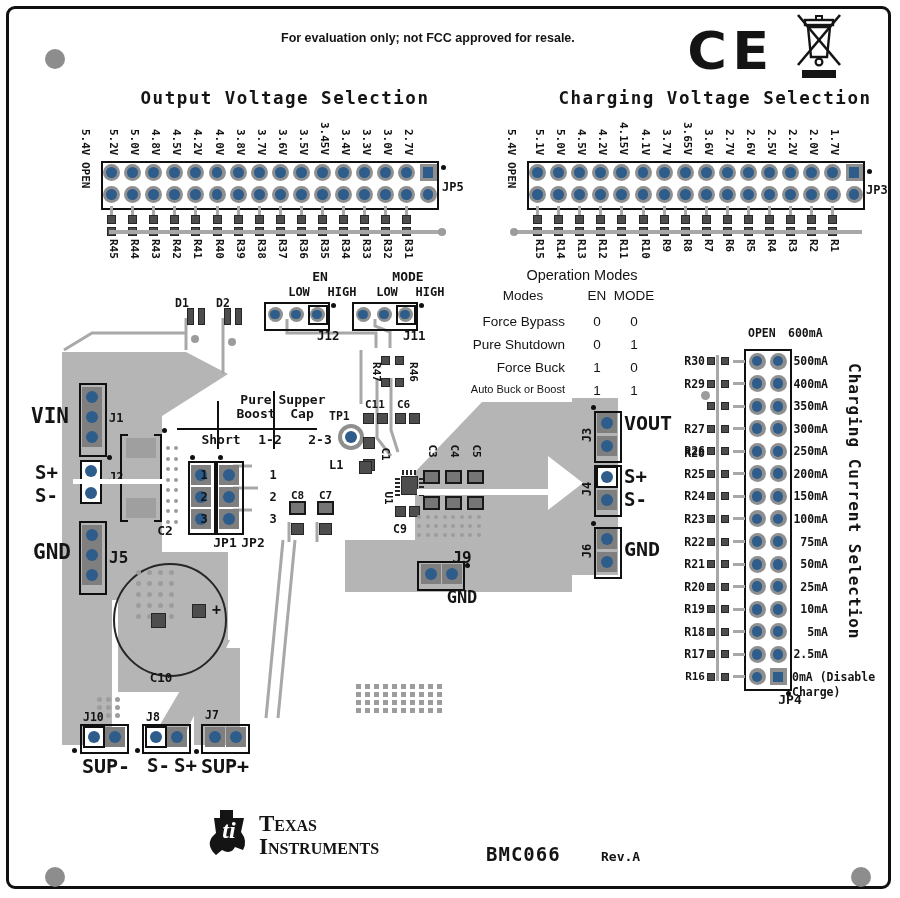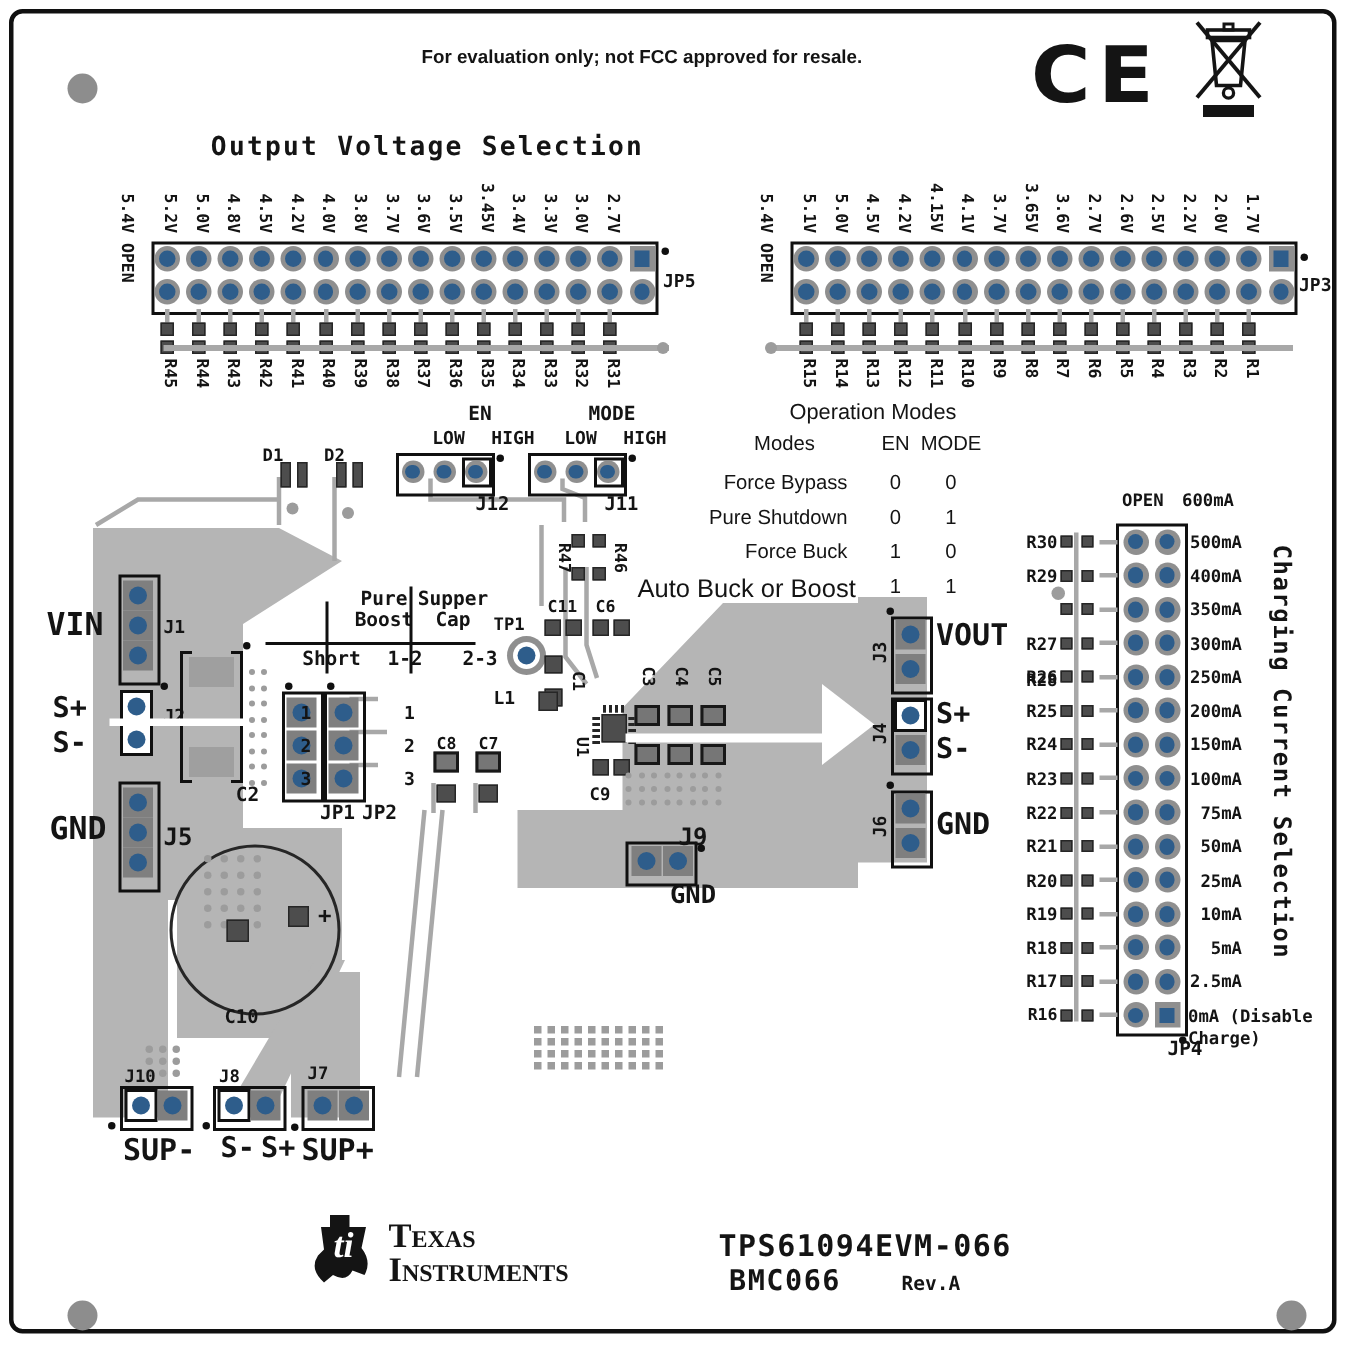--- a/index.html
+++ b/index.html
@@ -91,21 +91,20 @@
     <rect x="7" y="57" width="34" height="8" fill="#141414"></rect>
   </svg>
 
   <svg class="abs" style="left:196px;top:799px;" width="48" height="56" viewBox="0 0 48 56">
     <path d="M15,2 h13 v8 h11 l-3,14 q7,9 2,18 l-8,-3 q-4,8 -13,3 l-6,5 q-10,-9 -4,-18 l4,-4 -2,-15 h6 z" fill="#141414"></path>
     <text x="24" y="30" font-family="Liberation Serif,serif" font-style="italic" font-weight="bold" font-size="24" fill="#ffffff" text-anchor="middle">ti</text>
   </svg>
   <div class="lab serif" style="left:250px;top:803px;font-size:23px;">Texas</div>
   <div class="lab serif" style="left:250px;top:826px;font-size:23px;">Instruments</div>
 
-  <div class="lab" style="left:470px;top:811px;font-size:20px;letter-spacing:1px;">TPS61094EVM-066</div>
   <div class="lab" style="left:477px;top:836px;font-size:19px;letter-spacing:1px;">BMC066</div>
   <div class="lab" style="left:592px;top:841px;font-size:13px;">Rev.A</div>
 
   <div class="hole" style="left:36px;top:40px;"></div>
   <div class="hole" style="left:36px;top:858px;"></div>
   <div class="hole" style="left:842px;top:858px;"></div>
 <div class="lab cx" style="left: 252px; top: 80px; font-size: 17.5px; letter-spacing: 1.5px;">Output Voltage Selection</div>
     <div class="vlab vend" style="left: 67.5px; top: 94px; width: 14px; height: 52px; font-size: 11px;">5.4V</div>
     <div class="vlab " style="left: 67.5px; top: 153px; width: 14px; height: 44px; font-size: 11px;">OPEN</div>
     <div class="hbox" style="left: 92px; top: 152px; width: 333.6px; height: 45px;"></div>
@@ -213,20 +212,21 @@
     <div class="vl" style="left: 396.4px; top: 197px; width: 3px; height: 9px;"></div>
     <div class="dpad" style="left: 393.4px; top: 206px; width: 9px; height: 9px;"></div>
     <div class="dpad" style="left: 393.4px; top: 218px; width: 9px; height: 9px;"></div>
     <div class="vlab " style="left: 391.4px; top: 230px; width: 14px; height: 44px; font-size: 11px;">R31</div>
     <div class="spad" style="left: 410.5px; top: 155px; width: 17px; height: 17px;"></div>
     <div class="rpad" style="left: 410.5px; top: 177px; width: 17px; height: 17px;"></div>
     <div class="p1" style="left: 432px; top: 156px;"></div>
     <div class="lab " style="left: 433px; top: 172px; font-size: 12px;">JP5</div>
     <div class="hl" style="left: 100px; top: 221px; width: 337px; height: 4px;"></div>
     <div class="via" style="left: 429px; top: 219px; width: 8px; height: 8px;"></div>
+    <div class="lab cx" style="left: 682px; top: 80px; font-size: 17.5px; letter-spacing: 1.5px;">Charging Voltage Selection</div>
     <div class="vlab vend" style="left: 493.5px; top: 94px; width: 14px; height: 52px; font-size: 11px;">5.4V</div>
     <div class="vlab " style="left: 493.5px; top: 153px; width: 14px; height: 44px; font-size: 11px;">OPEN</div>
     <div class="hbox" style="left: 518px; top: 152px; width: 333.6px; height: 45px;"></div>
     <div class="rpad" style="left: 520px; top: 155px; width: 17px; height: 17px;"></div>
     <div class="rpad" style="left: 520px; top: 177px; width: 17px; height: 17px;"></div>
     <div class="vlab vend" style="left: 522px; top: 94px; width: 14px; height: 52px; font-size: 11px;">5.1V</div>
     <div class="vl" style="left: 527px; top: 197px; width: 3px; height: 9px;"></div>
     <div class="dpad" style="left: 524px; top: 206px; width: 9px; height: 9px;"></div>
     <div class="dpad" style="left: 524px; top: 218px; width: 9px; height: 9px;"></div>
     <div class="vlab " style="left: 522px; top: 230px; width: 14px; height: 44px; font-size: 11px;">R15</div>
@@ -340,21 +340,21 @@
     <div class="lab cx sans" style="left: 601px; top: 280px; font-size: 13.5px;">MODE</div>
     <div class="lab sans rt" style="left: 416px; top: 306px; font-size: 13.5px; width: 140px;">Force Bypass</div>
     <div class="lab cx sans" style="left: 564px; top: 306px; font-size: 13.5px;">0</div>
     <div class="lab cx sans" style="left: 601px; top: 306px; font-size: 13.5px;">0</div>
     <div class="lab sans rt" style="left: 416px; top: 329px; font-size: 13.5px; width: 140px;">Pure Shutdown</div>
     <div class="lab cx sans" style="left: 564px; top: 329px; font-size: 13.5px;">0</div>
     <div class="lab cx sans" style="left: 601px; top: 329px; font-size: 13.5px;">1</div>
     <div class="lab sans rt" style="left: 416px; top: 352px; font-size: 13.5px; width: 140px;">Force Buck</div>
     <div class="lab cx sans" style="left: 564px; top: 352px; font-size: 13.5px;">1</div>
     <div class="lab cx sans" style="left: 601px; top: 352px; font-size: 13.5px;">0</div>
-    <div class="lab sans rt" style="left: 416px; top: 375px; font-size: 17px; width: 140px;">Auto Buck or Boost</div>
+    <div class="lab sans rt" style="left: 416px; top: 375px; font-size: 11px; width: 140px;">Auto Buck or Boost</div>
     <div class="lab cx sans" style="left: 564px; top: 375px; font-size: 13.5px;">1</div>
     <div class="lab cx sans" style="left: 601px; top: 375px; font-size: 13.5px;">1</div>
     <div class="lab cx" style="left: 287px; top: 261px; font-size: 13px;">EN</div>
     <div class="lab cx" style="left: 266px; top: 277px; font-size: 12px;">LOW</div>
     <div class="lab cx" style="left: 309px; top: 277px; font-size: 12px;">HIGH</div>
     <div class="lab cx" style="left: 375px; top: 261px; font-size: 13px;">MODE</div>
     <div class="lab cx" style="left: 354px; top: 277px; font-size: 12px;">LOW</div>
     <div class="lab cx" style="left: 397px; top: 277px; font-size: 12px;">HIGH</div>
     <div class="hbox" style="left: 255px; top: 293px; width: 62px; height: 25px;"></div>
     <div class="hbox" style="left: 343px; top: 293px; width: 62px; height: 25px;"></div>

